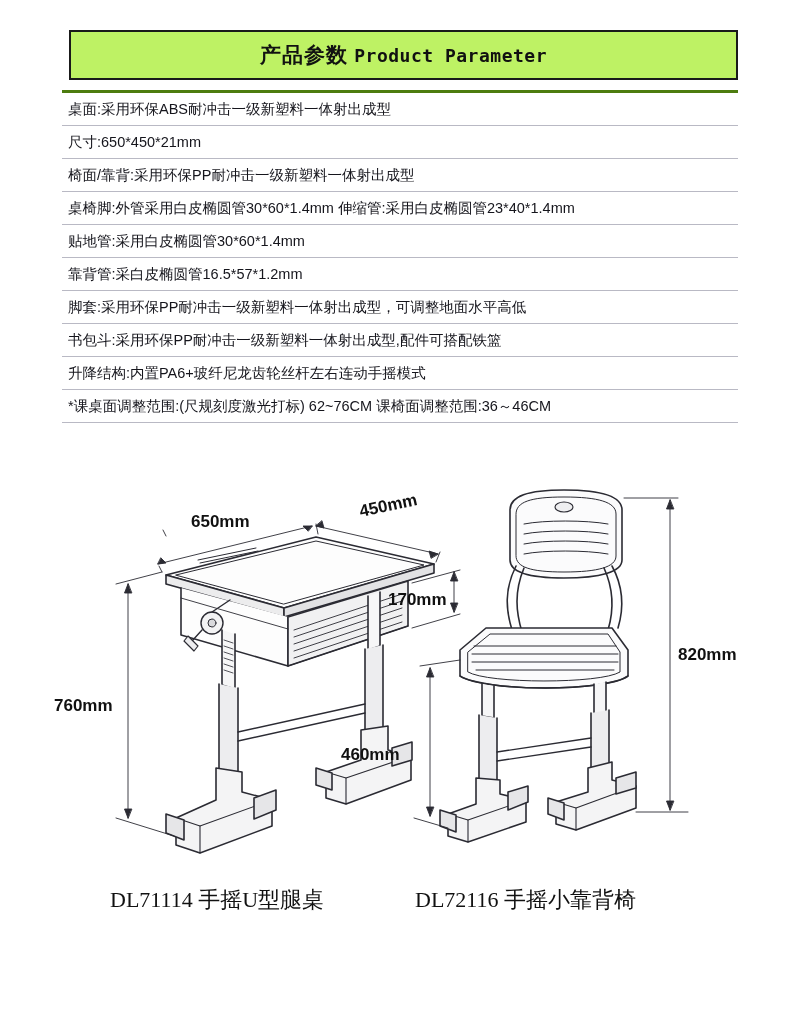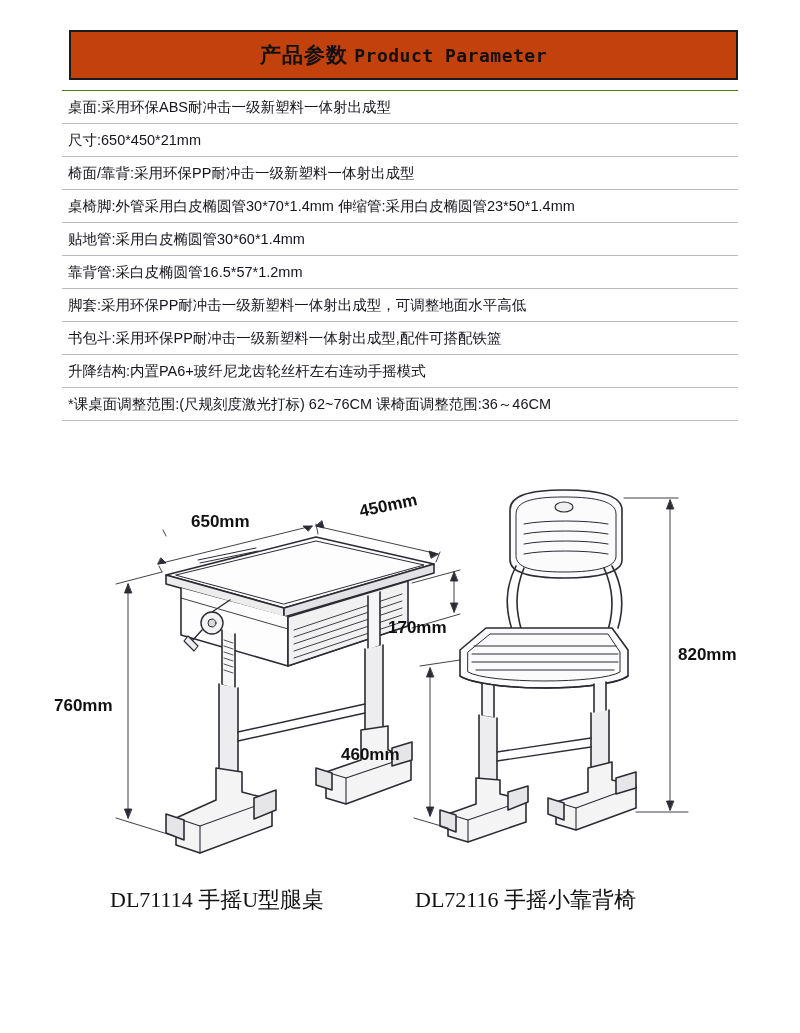--- a/index.html
+++ b/index.html
@@ -22,39 +22,39 @@
     left: 62px;
     top: 30px;
     width: 676px;
   }
   .spec-title-box {
     border: 2px solid #1a1a1a;
     height: 46px;
     display: flex;
     align-items: center;
     justify-content: center;
-    background: #c2410c;
+    background: #bef264;
     margin-left: 7px;
   }
   .spec-title {
     font-family: "Liberation Serif", serif;
     font-weight: bold;
     font-size: 21px;
     letter-spacing: 1px;
     color: #111;
     white-space: nowrap;
   }
   .spec-title .en {
     font-family: "DejaVu Sans Mono", monospace;
     font-size: 18px;
     letter-spacing: 0.5px;
   }
   .spec-rows {
     margin-top: 10px;
-    border-top: 1px solid #4d7c0f;
+    border-top: 3px solid #4d7c0f;
   }
   .spec-row {
     border-bottom: 1px solid #b9b9c4;
     height: 32px;
     display: flex;
     align-items: center;
     padding-left: 6px;
     font-size: 14.5px;
     font-family: "Liberation Sans", sans-serif;
     color: #15151c;
@@ -105,21 +105,21 @@
   <div class="spec-title-box">
     <div class="spec-title">
       <span>产品参数</span>
       <span class="en">Product Parameter</span>
     </div>
   </div>
   <div class="spec-rows">
     <div class="spec-row">桌面:采用环保ABS耐冲击一级新塑料一体射出成型</div>
     <div class="spec-row">尺寸:650*450*21mm</div>
     <div class="spec-row">椅面/靠背:采用环保PP耐冲击一级新塑料一体射出成型</div>
-    <div class="spec-row">桌椅脚:外管采用白皮椭圆管30*70*1.4mm 伸缩管:采用白皮椭圆管23*50*1.4mm</div>
+    <div class="spec-row">桌椅脚:外管采用白皮椭圆管30*60*1.4mm 伸缩管:采用白皮椭圆管23*40*1.4mm</div>
     <div class="spec-row">贴地管:采用白皮椭圆管30*60*1.4mm</div>
     <div class="spec-row">靠背管:采白皮椭圆管16.5*57*1.2mm</div>
     <div class="spec-row">脚套:采用环保PP耐冲击一级新塑料一体射出成型，可调整地面水平高低</div>
     <div class="spec-row">书包斗:采用环保PP耐冲击一级新塑料一体射出成型,配件可搭配铁篮</div>
     <div class="spec-row">升降结构:内置PA6+玻纤尼龙齿轮丝杆左右连动手摇模式</div>
     <div class="spec-row">*课桌面调整范围:(尺规刻度激光打标) 62~76CM 课椅面调整范围:36～46CM</div>
   </div>
 </div>
 
 <div class="drawing">
@@ -273,21 +273,21 @@
         <path d="M432 348 L398 338"></path>
         <path d="M414 188 L414 336"></path>
         <path d="M414 188 l-3.5 9 l7 0 Z" fill="#2b2b33"></path>
         <path d="M414 336 l-3.5 -9 l7 0 Z" fill="#2b2b33"></path>
       </g>
     </g>
   </svg>
 
   <div class="dimlabel" style="left:175px; top:32px;">650mm</div>
   <div class="dimlabel" style="left:343px; top:16px; transform: rotate(-12deg);">450mm</div>
-  <div class="dimlabel" style="left:372px; top:110px;margin-top:28px;">170mm</div>
+  <div class="dimlabel" style="left:372px; top:110px;">170mm</div>
   <div class="dimlabel" style="left:38px; top:216px;">760mm</div>
   <div class="dimlabel" style="left:662px; top:165px;">820mm</div>
   <div class="dimlabel" style="left:325px; top:265px;">460mm</div>
 </div>
 
 <div class="captions">
   <div class="caption cap-a">DL71114 手摇U型腿桌</div>
   <div class="caption cap-b">DL72116 手摇小靠背椅</div>
 </div>
 

